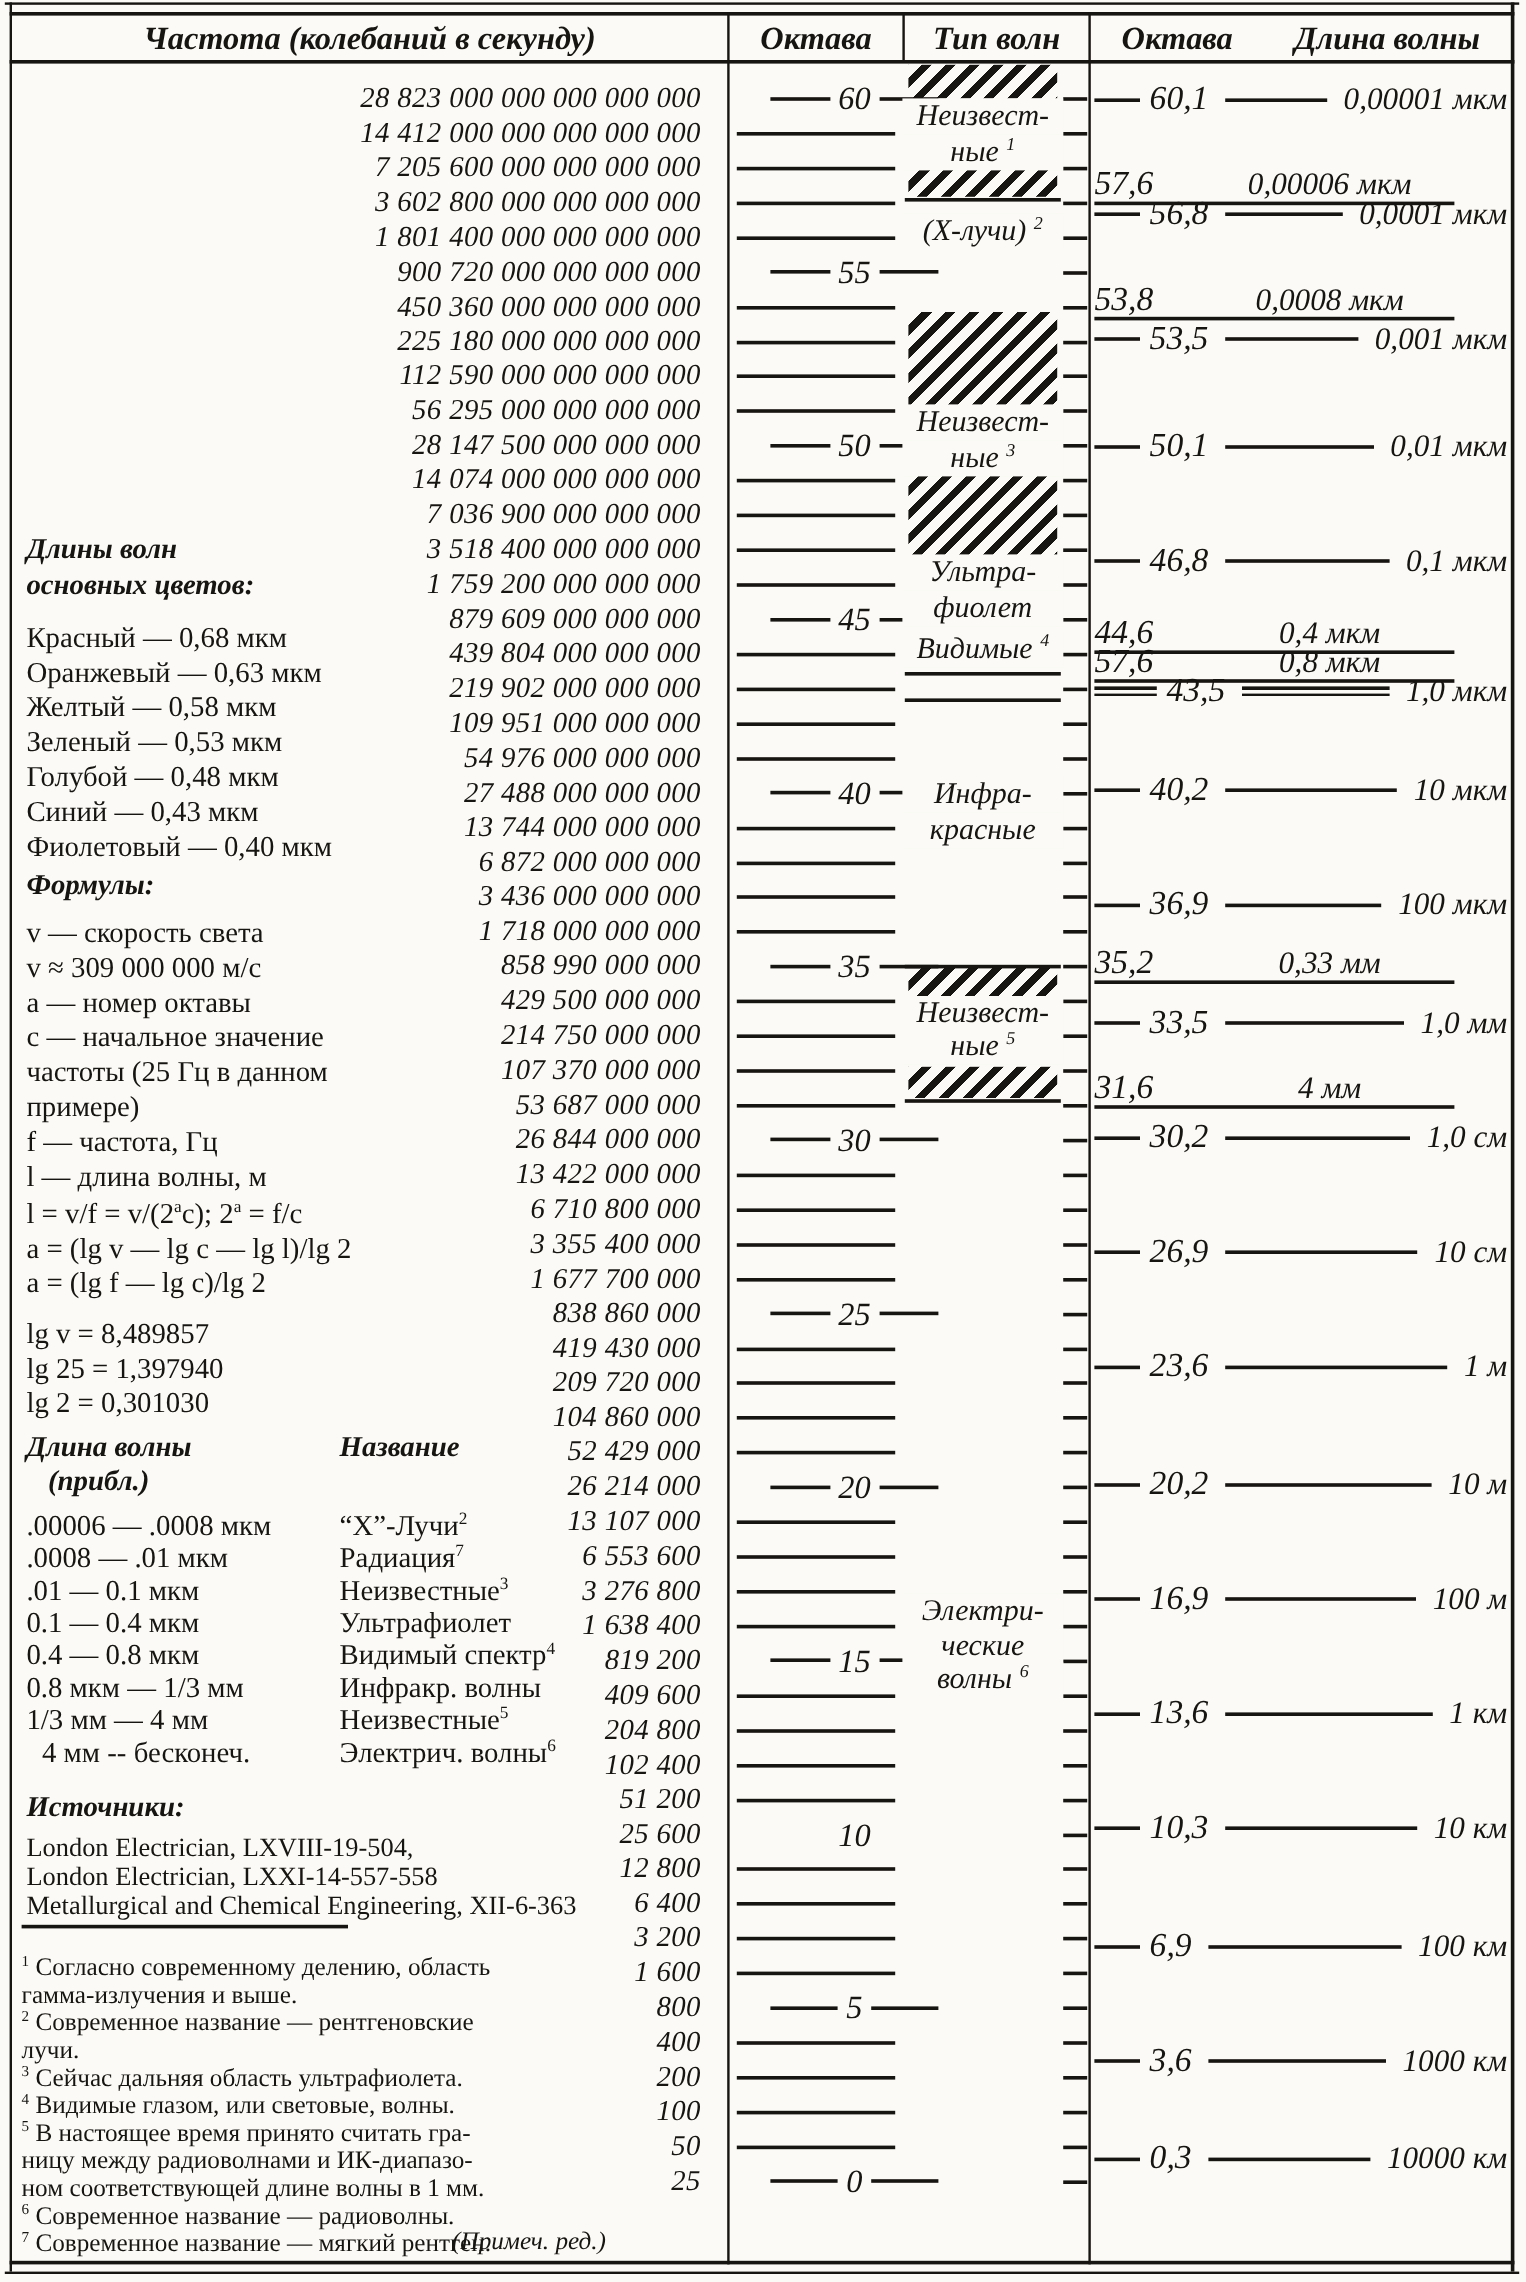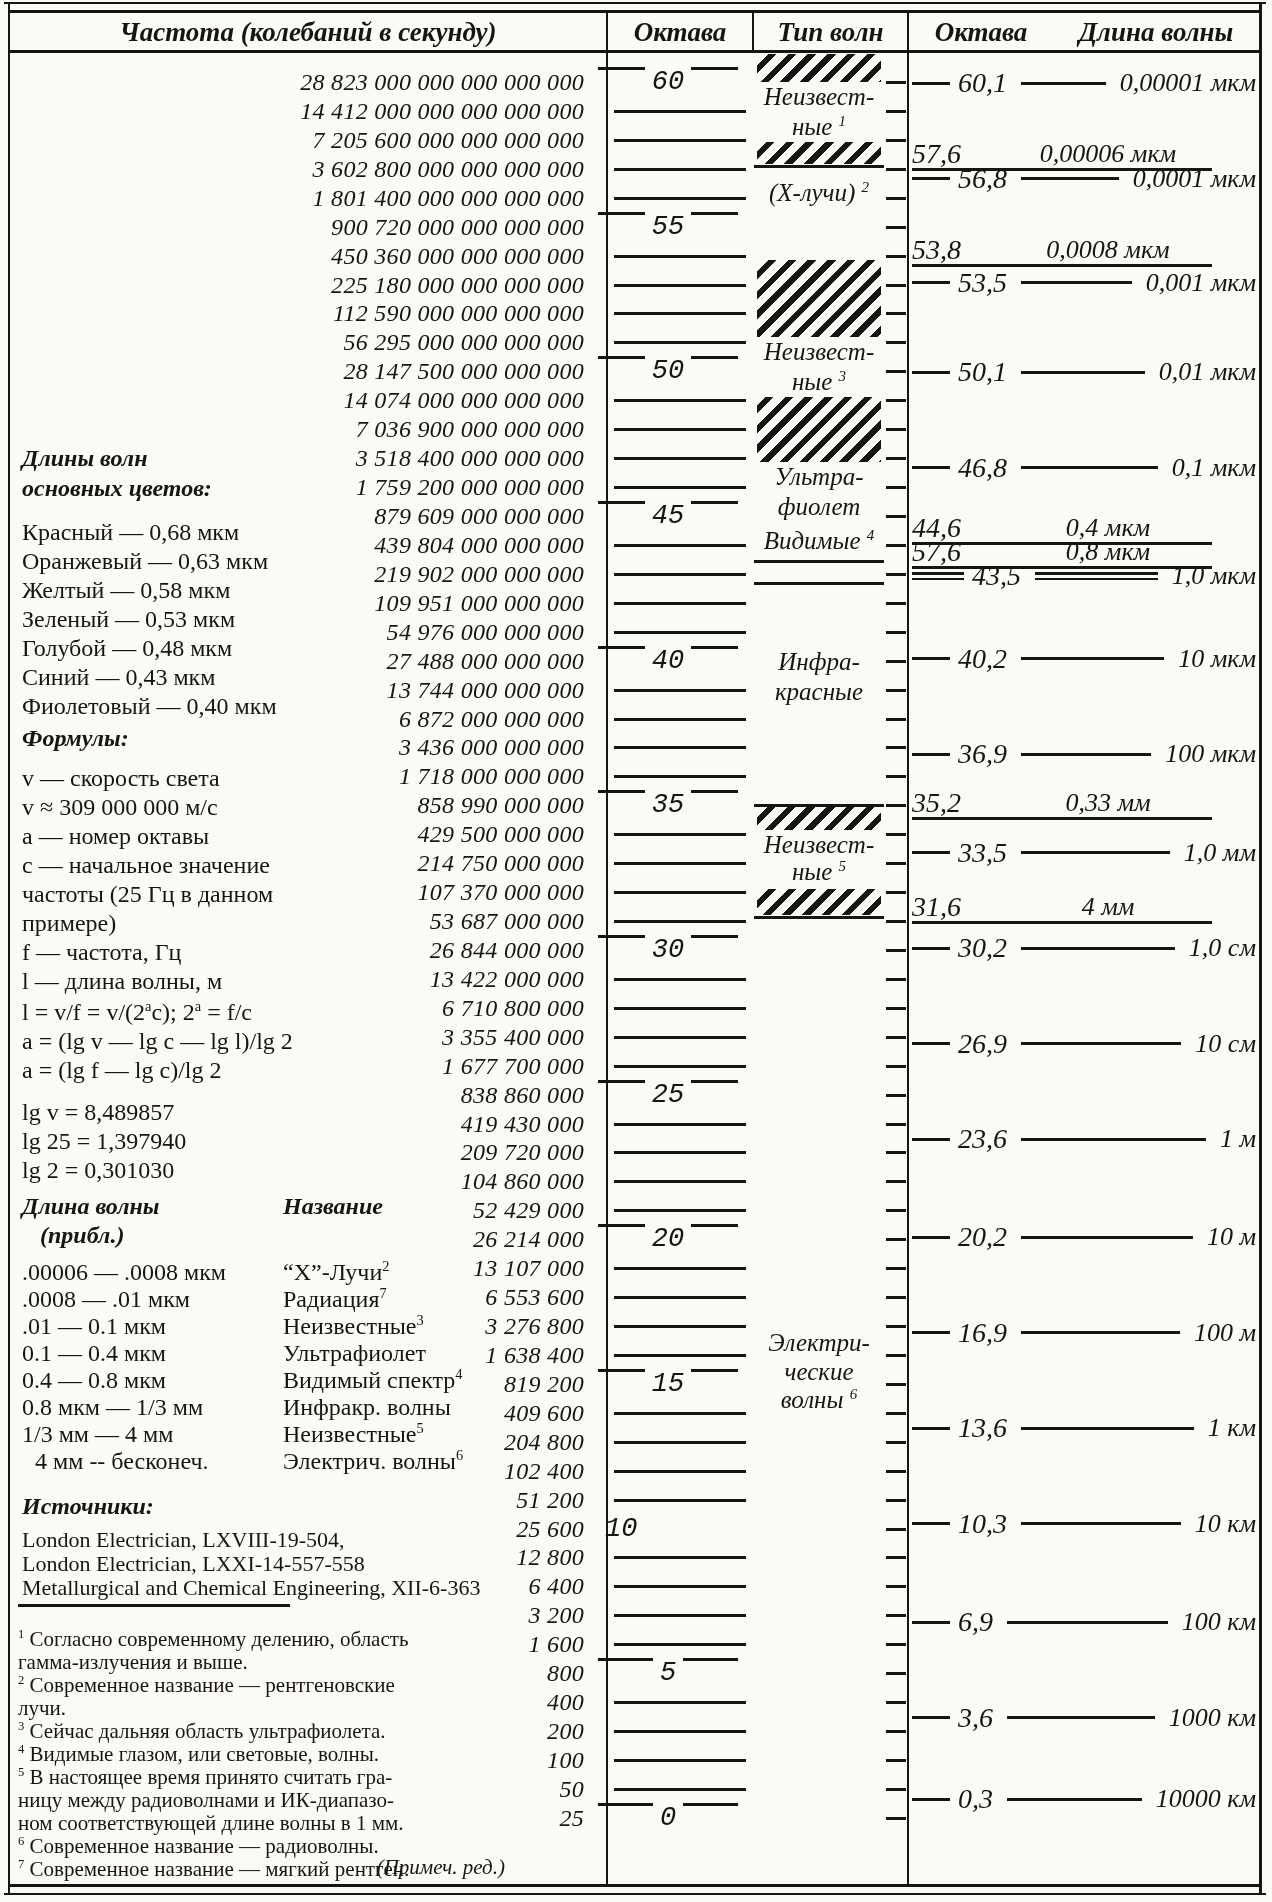--- a/index.html
+++ b/index.html
@@ -12,21 +12,21 @@
   .it{font-style:italic;}
   sup{font-size:0.6em;vertical-align:super;line-height:0;}
   
   .hdr{position:absolute;top:14px;height:36px;line-height:36px;text-align:center;
        font-size:27px;font-weight:bold;font-style:italic;}
   
   .freq{position:absolute;left:60px;width:524px;height:30px;line-height:30px;
         text-align:right;font-style:italic;font-size:24px;letter-spacing:0.3px;white-space:nowrap;}
   
   .tickline{position:absolute;left:614px;width:132px;height:3px;background:#171512;}
-  .ticklab{position:absolute;left:598px;width:140px;height:30px;display:flex;font-family:Liberation Mono, monospace;}
+  .ticklab{position:absolute;left:642px;width:140px;height:30px;display:flex;align-items:center;}
   .ticklab .seg{flex:1;height:3px;background:#171512;}
   .ticklab .num{font-style:italic;font-size:27px;padding:0 7px;line-height:30px;}
   .mini{position:absolute;left:886px;width:20px;height:3px;background:#171512;}
   
   .hatch{position:absolute;left:757px;width:124px;
          background-image:repeating-linear-gradient(135deg,transparent 0 8px,#171512 8px 14px);}
   .wlabel{position:absolute;left:752px;width:134px;height:30px;line-height:30px;text-align:center;
           font-style:italic;font-size:25px;white-space:nowrap;background:#fbfaf6;}
   .trule{position:absolute;left:754px;width:130px;height:3px;background:#171512;}
   

